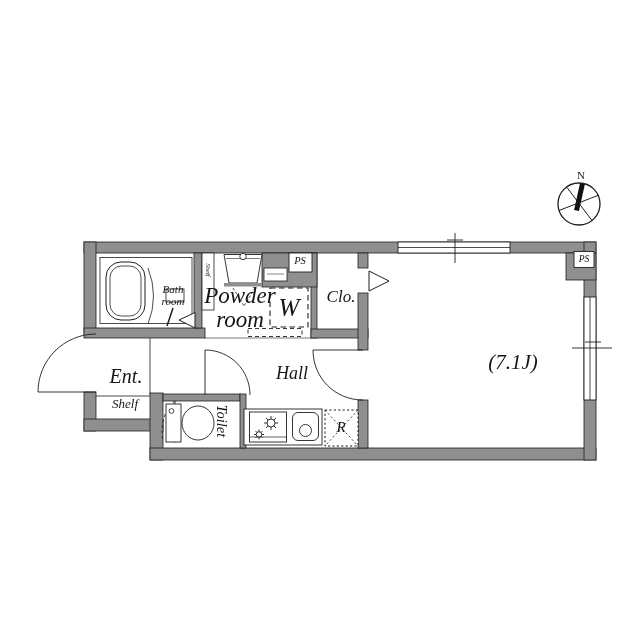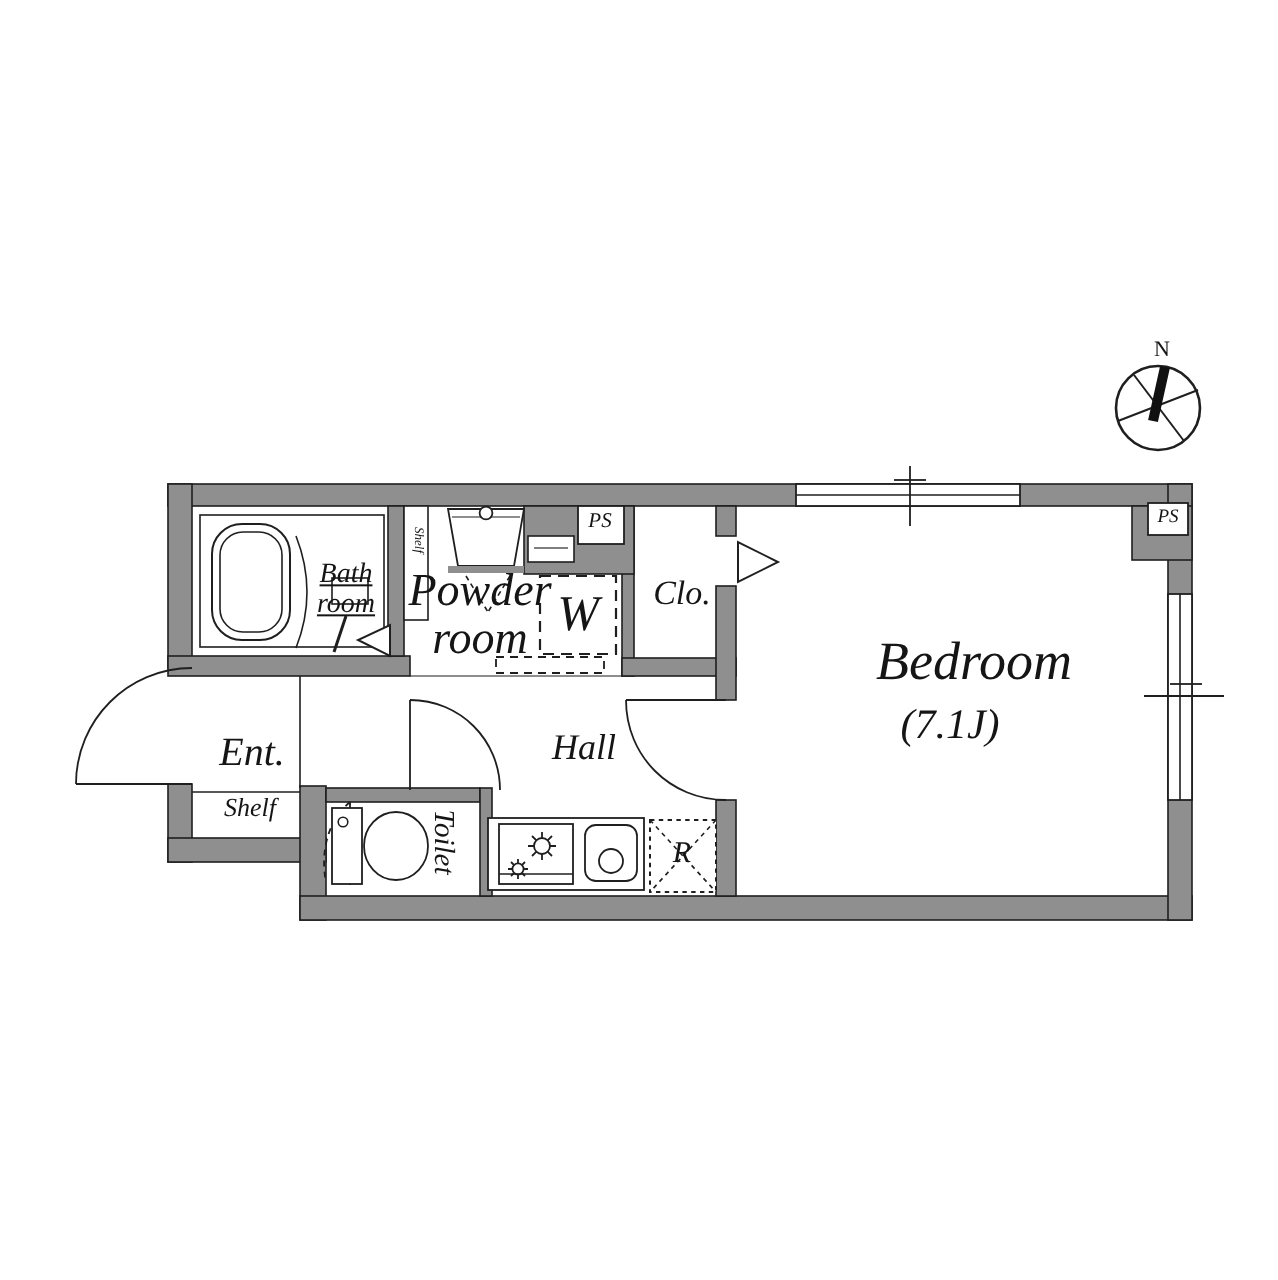--- a/index.html
+++ b/index.html
@@ -2,21 +2,21 @@
 <html><head>
 <meta charset="utf-8">
 <style>
   html,body{margin:0;padding:0;background:#ffffff;}
   .canvas{position:relative;width:639px;height:640px;background:#fff;overflow:hidden;
           font-family:"Liberation Serif","DejaVu Serif",serif;color:#151515;}
   .canvas svg{position:absolute;left:0;top:0;}
   .lbl{position:absolute;transform:translate(-50%,-50%);font-style:italic;
        white-space:pre-line;text-align:center;line-height:1.06;pointer-events:none;}
   .rot90{transform:translate(-50%,-50%) rotate(90deg);}
-  .f-bath{font-size:14px;text-decoration:underline;}
+  .f-bath{font-size:11px;}
   .f-powder{font-size:23px;}
   .f-clo{font-size:17px;}
   .f-w{font-size:25px;}
   .f-ps{font-size:10.5px;}
   .f-ps2{font-size:9.5px;}
   .f-bedroom{font-size:27px;}
   .f-size{font-size:21px;}
   .f-ent{font-size:20px;margin-top:12px;}
   .f-hall{font-size:18px;}
   .f-shelf{font-size:13px;}
@@ -146,22 +146,21 @@
   </svg>
 
   <div class="lbl f-bath" style="left:173px;top:296px;">Bath
 room</div>
   <div class="lbl f-powder" style="left:240px;top:308px;">Powder
 room</div>
   <div class="lbl f-clo" style="left:341px;top:297px;">Clo.</div>
   <div class="lbl f-w" style="left:289px;top:308px;">W</div>
   <div class="lbl f-ps" style="left:300px;top:261px;">PS</div>
   <div class="lbl f-ps2" style="left:584px;top:259px;">PS</div>
-  <div class="lbl f-bedroom" style="left:487px;top:331px;">Bedroom</div>
-  <div class="lbl f-size" style="left:475px;top:362px;">(7.1J)</div>
+  <div class="lbl f-size" style="left:513px;top:362px;">(7.1J)</div>
   <div class="lbl f-ent" style="left:126px;top:365px;">Ent.</div>
   <div class="lbl f-hall" style="left:292px;top:374px;">Hall</div>
   <div class="lbl f-shelf" style="left:125px;top:404px;">Shelf</div>
   <div class="lbl f-shelfniche rot90" style="left:208px;top:270px;">Shelf</div>
   <div class="lbl f-toilet rot90" style="left:221px;top:421px;">Toilet</div>
   <div class="lbl f-r" style="left:341px;top:428px;">R</div>
   <div class="lbl f-n" style="left:581px;top:176px;">N</div>
 
 </div>
 

